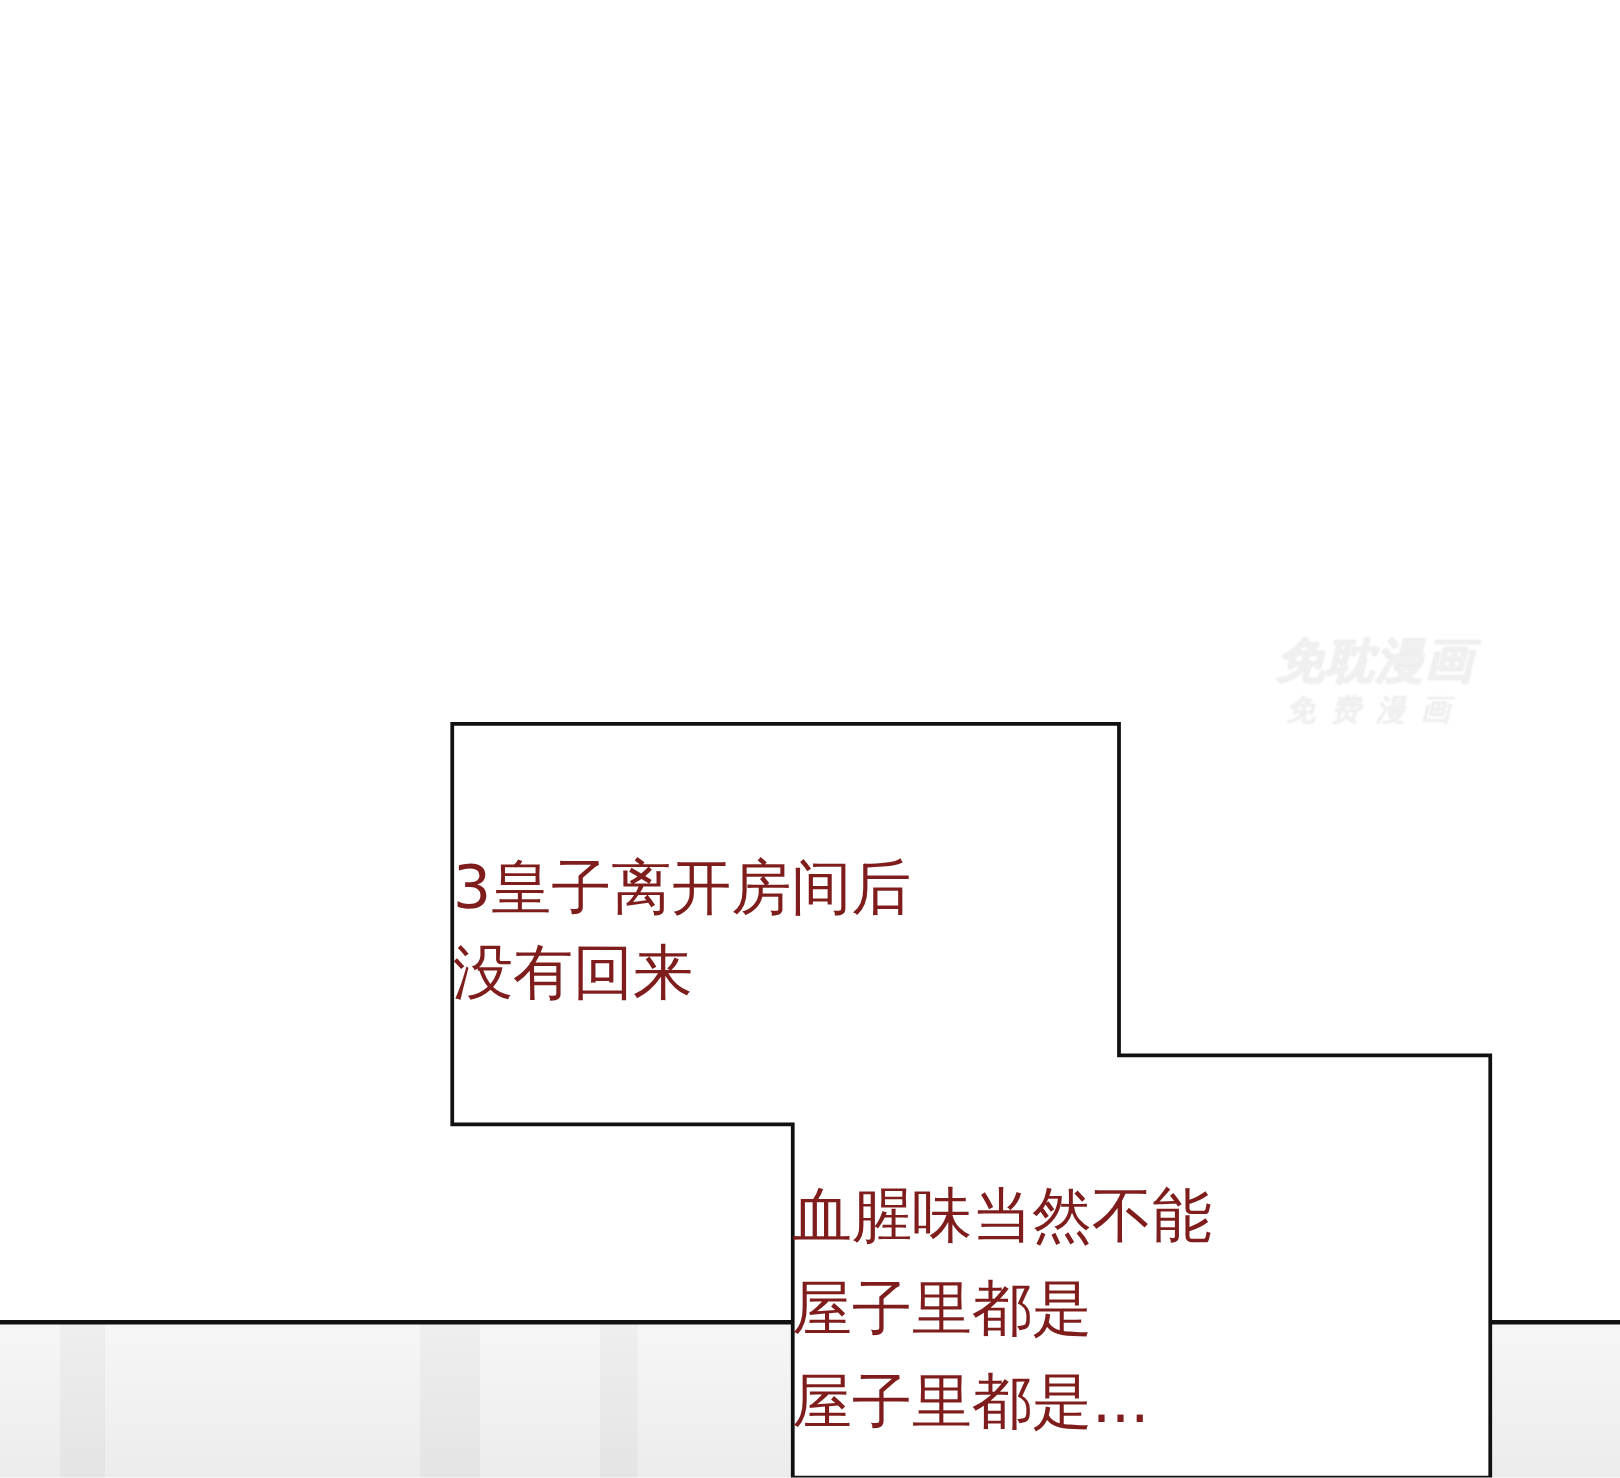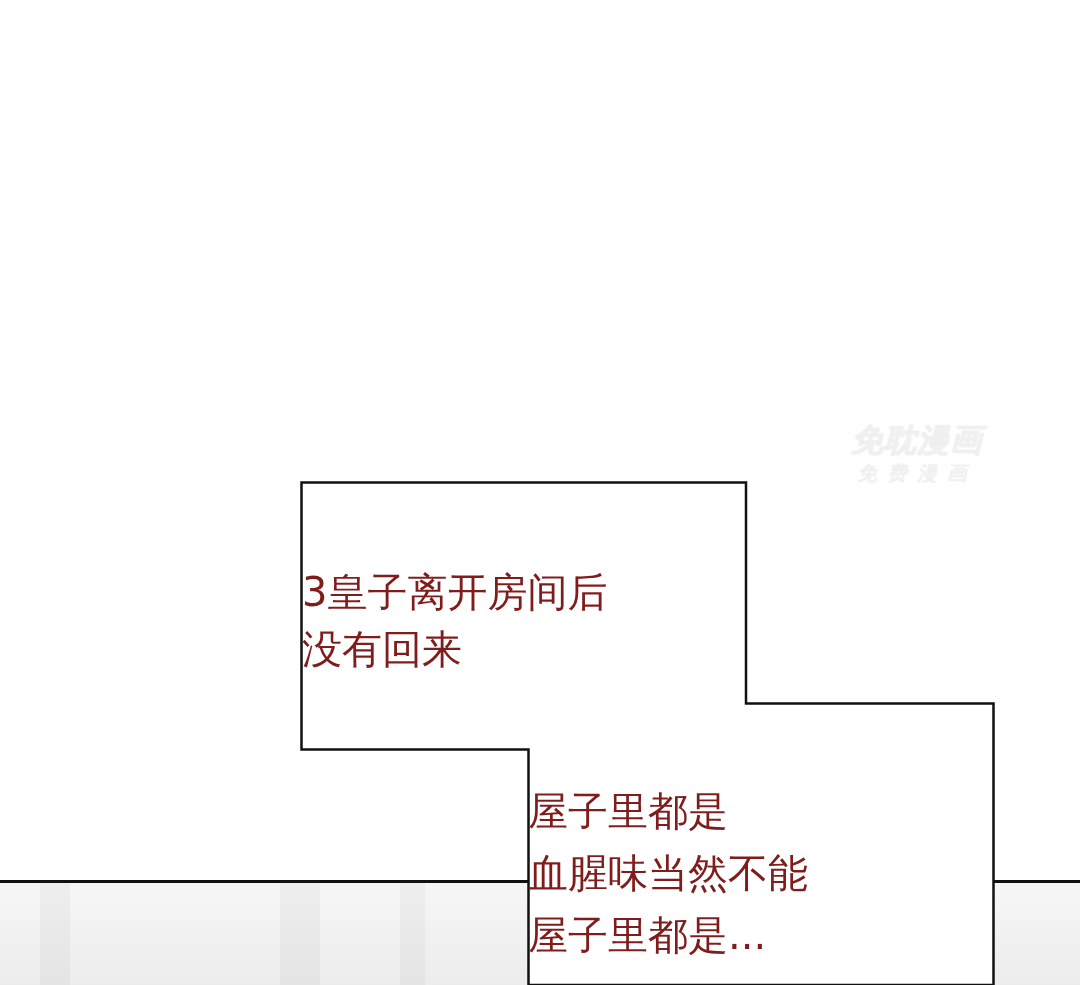--- a/index.html
+++ b/index.html
@@ -36,16 +36,16 @@
 
   <path d="M301.5 482.5 H746 V703.5 H993.5 V985 H528.5 V749.5 H301.5 Z" fill="#ffffff" stroke="#111111" stroke-width="2.5"></path>
 </svg>
 
 <div class="text t1">
   <div>3皇子离开房间后</div>
   <div>没有回来</div>
 </div>
 
 <div class="text t2">
+  <div>血腥味当然不能</div>
   <div>屋子里都是</div>
-  <div>血腥味当然不能</div>
   <div>屋子里都是...</div>
 </div>
 
 </body></html>

